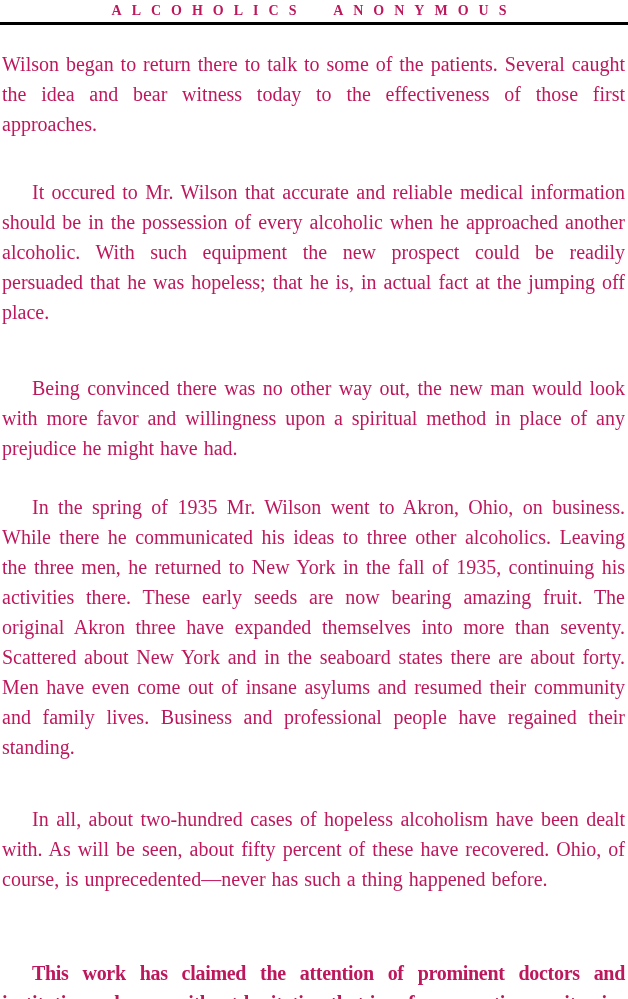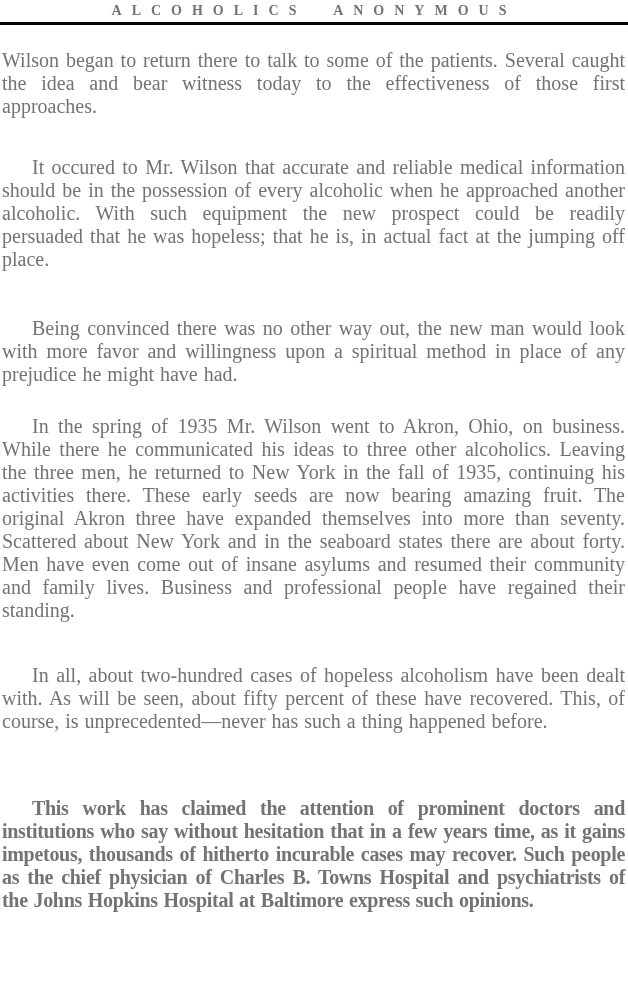--- a/index.html
+++ b/index.html
@@ -6,21 +6,21 @@
     margin: 0;
     padding: 0;
     background: #e8e8e8;
   }
   .page {
     position: relative;
     width: 628px;
     height: 999px;
     margin: 0 auto;
     background: #ffffff;
-    color: #737373;
+    color: #be185d;
     overflow: hidden;
     font-family: "Liberation Serif", "DejaVu Serif", serif;
   }
   .running-head {
     padding-top: 3px;
     text-align: center;
     font-size: 14px;
     font-weight: bold;
     letter-spacing: 10px;
     word-spacing: 14px;
@@ -31,21 +31,21 @@
     background: #000000;
     margin-top: 3px;
     width: 100%;
   }
   .body-text {
     padding: 0 3px 0 2px;
   }
   .body-text p {
     margin: 0;
     font-size: 20px;
-    line-height: 23px;
+    line-height: 30px;
     text-align: justify;
     text-indent: 30px;
     word-spacing: 1px;
   }
   p.para-1 { margin-top: 24px; text-indent: 0; }
   p.para-2 { margin-top: 38px; }
   p.para-3 { margin-top: 46px; }
   p.para-4 { margin-top: 29px; }
   p.para-5 { margin-top: 42px; }
   p.para-6 { margin-top: 64px; font-weight: bold; letter-spacing: -0.3px; }
@@ -61,18 +61,18 @@
 
   <div class="body-text">
     <p class="para-1">Wilson began to return there to talk to some of the patients. Several caught the idea and bear witness today to the effectiveness of those first approaches.</p>
 
     <p class="para-2">It occured to Mr. Wilson that accurate and reliable medical information should be in the possession of every alcoholic when he approached another alcoholic. With such equipment the new prospect could be readily persuaded that he was hopeless; that he is, in actual fact at the jumping off place.</p>
 
     <p class="para-3">Being convinced there was no other way out, the new man would look with more favor and willingness upon a spiritual method in place of any prejudice he might have had.</p>
 
     <p class="para-4">In the spring of 1935 Mr. Wilson went to Akron, Ohio, on business. While there he communicated his ideas to three other alcoholics. Leaving the three men, he returned to New York in the fall of 1935, continuing his activities there. These early seeds are now bearing amazing fruit. The original Akron three have expanded themselves into more than seventy. Scattered about New York and in the seaboard states there are about forty. Men have even come out of insane asylums and resumed their community and family lives. Business and professional people have regained their standing.</p>
 
-    <p class="para-5">In all, about two-hundred cases of hopeless alcoholism have been dealt with. As will be seen, about fifty percent of these have recovered. This, of course, is unprecedented—never has such a thing happened before.</p>
+    <p class="para-5">In all, about two-hundred cases of hopeless alcoholism have been dealt with. As will be seen, about fifty percent of these have recovered. Ohio, of course, is unprecedented—never has such a thing happened before.</p>
 
     <p class="para-6">This work has claimed the attention of prominent doctors and institutions who say without hesitation that in a few years time, as it gains impetous, thousands of hitherto incurable cases may recover. Such people as the chief physician of Charles B. Towns Hospital and psychiatrists of the Johns Hopkins Hospital at Baltimore express such opinions.</p>
   </div>
 
 </div>
 
 </body></html>

